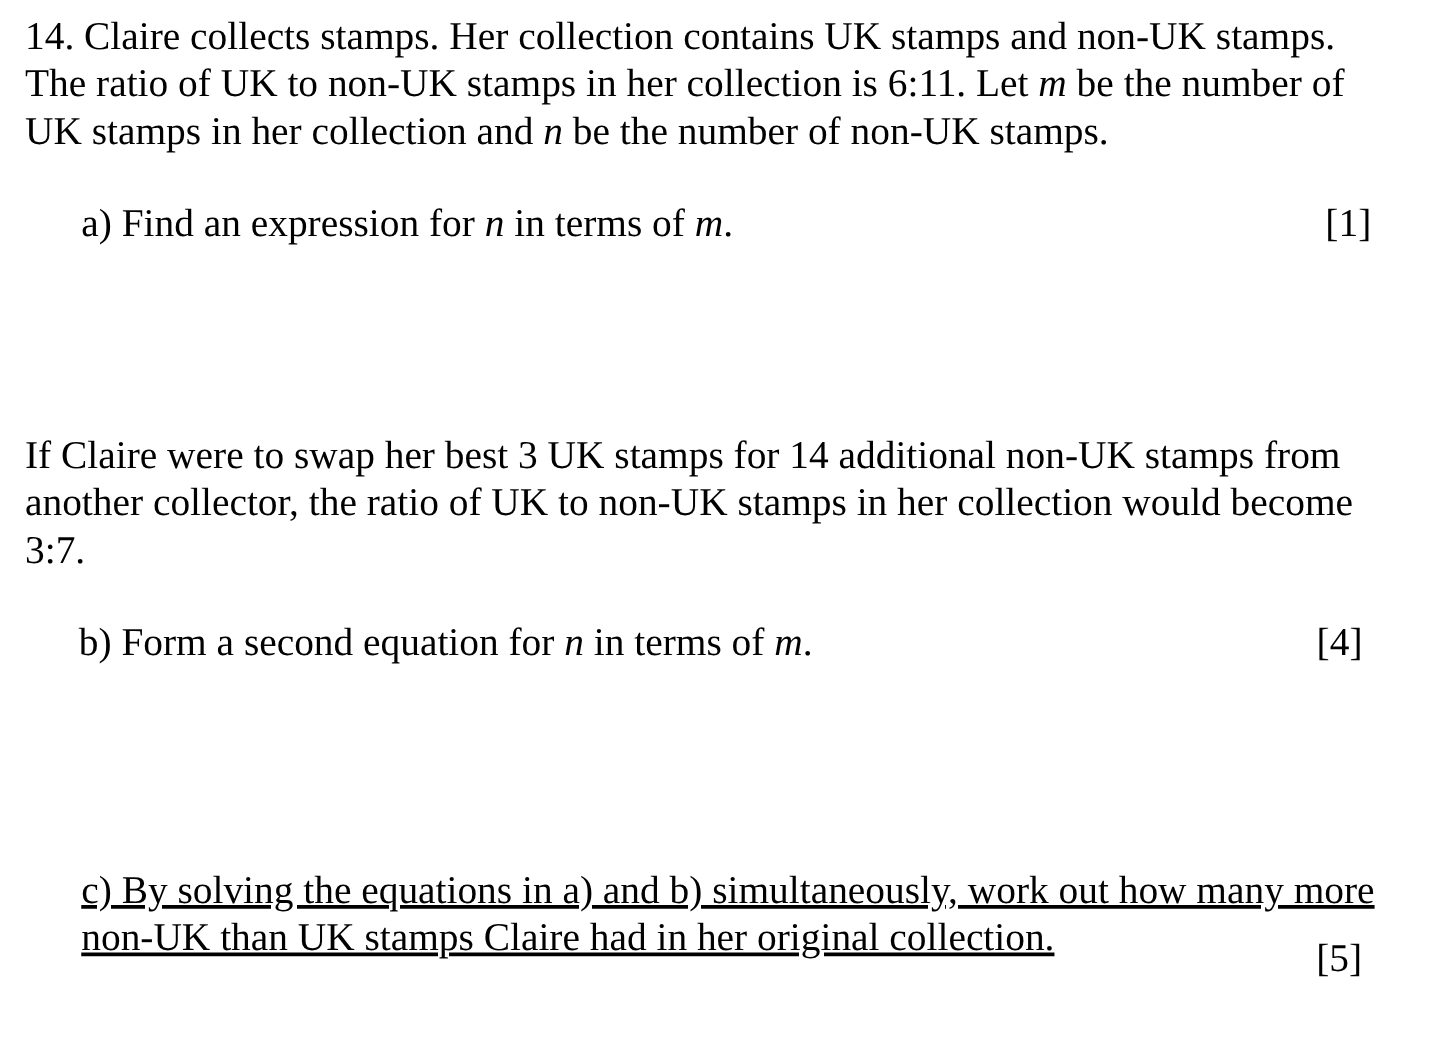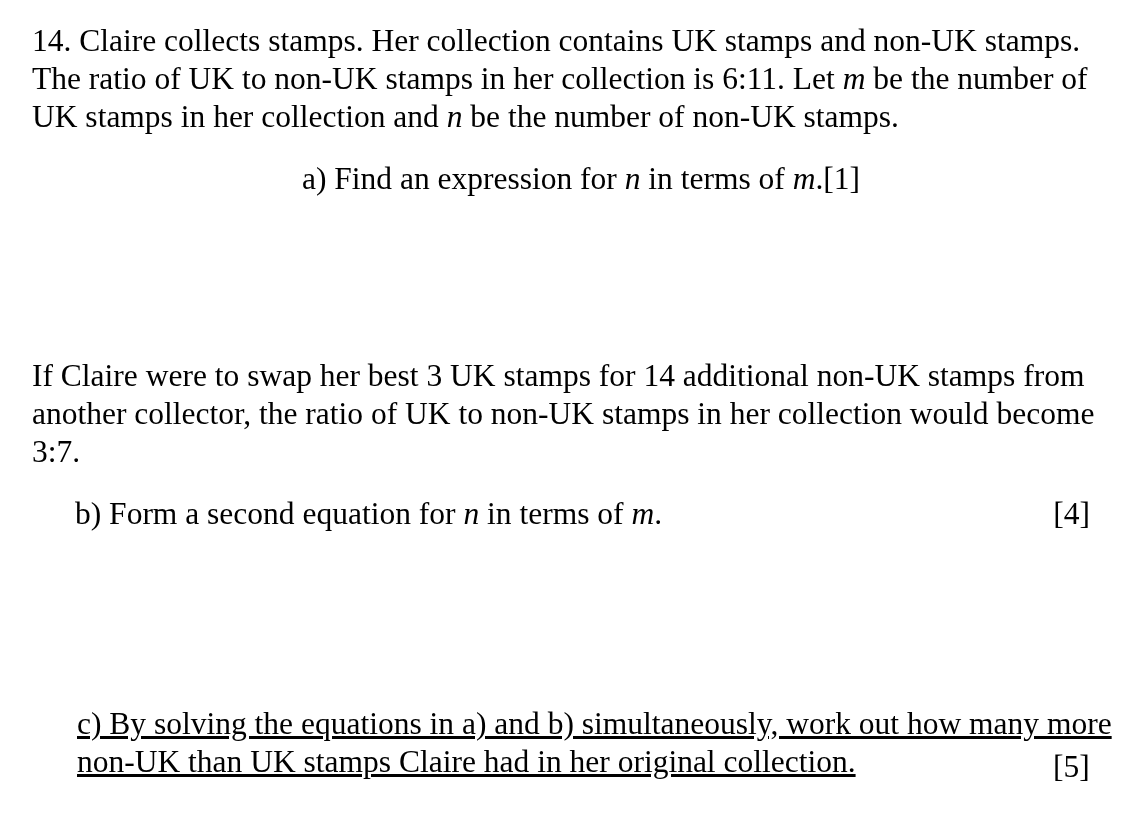--- a/index.html
+++ b/index.html
@@ -13,21 +13,21 @@
     height: 831px;
     background: #ffffff;
     font-family: "Liberation Serif", "DejaVu Serif", serif;
     font-size: 31.5px;
     line-height: 38px;
     color: #000000;
     overflow: hidden;
   }
   .para {
     position: absolute;
-    margin: 12px;
+    margin: 0;
   }
   .qrow {
     position: absolute;
     display: flex;
     justify-content: space-between;
     align-items: baseline;
   }
   .qrow p {
     margin: 0;
   }
@@ -42,28 +42,28 @@
     margin: 0;
   }
 </style>
 </head>
 <body>
 
 <div class="page">
 
   <p class="para" style="left:20px; top:10px; width:1090px;"><span>14. Claire collects stamps. Her collection contains UK stamps and non-UK stamps. The ratio of UK to non-UK stamps in her collection is 6:11. Let </span><span class="var">m</span><span> be the number of UK stamps in her collection and </span><span class="var">n</span><span> be the number of non-UK stamps.</span></p>
 
-  <div class="qrow" style="left:65px; right:47px; top:160px;justify-content:center;">
+  <div class="qrow" style="left:65px; right:47px; top:160px;">
     <p><span>a) Find an expression for </span><span class="var">n</span><span> in terms of </span><span class="var">m</span><span>.</span></p>
     <span class="mark">[1]</span>
   </div>
 
   <p class="para" style="left:20px; top:345px; width:1090px;"><span>If Claire were to swap her best 3 UK stamps for 14 additional non-UK stamps from another collector, the ratio of UK to non-UK stamps in her collection would become 3:7.</span></p>
 
-  <div class="qrow" style="left:63px; right:54px; top:495px;margin-left:12px;">
+  <div class="qrow" style="left:63px; right:54px; top:495px;">
     <p><span>b) Form a second equation for </span><span class="var">n</span><span> in terms of </span><span class="var">m</span><span>.</span></p>
     <span class="mark">[4]</span>
   </div>
 
   <p class="para" style="left:65px; top:693px; width:1056px;text-decoration:underline;"><span>c) By solving the equations in a) and b) simultaneously, work out how many more non-UK than UK stamps Claire had in her original collection.</span></p>
 
   <p class="mark mark-abs" style="left:1053px; top:748px;">[5]</p>
 
 </div>
 

